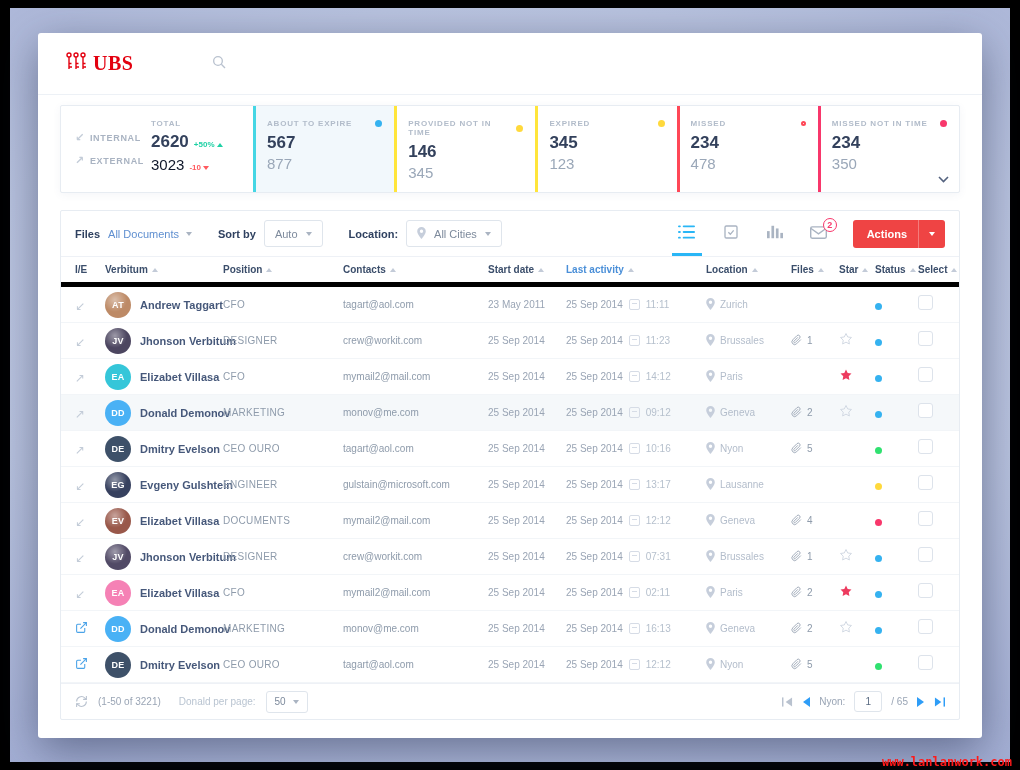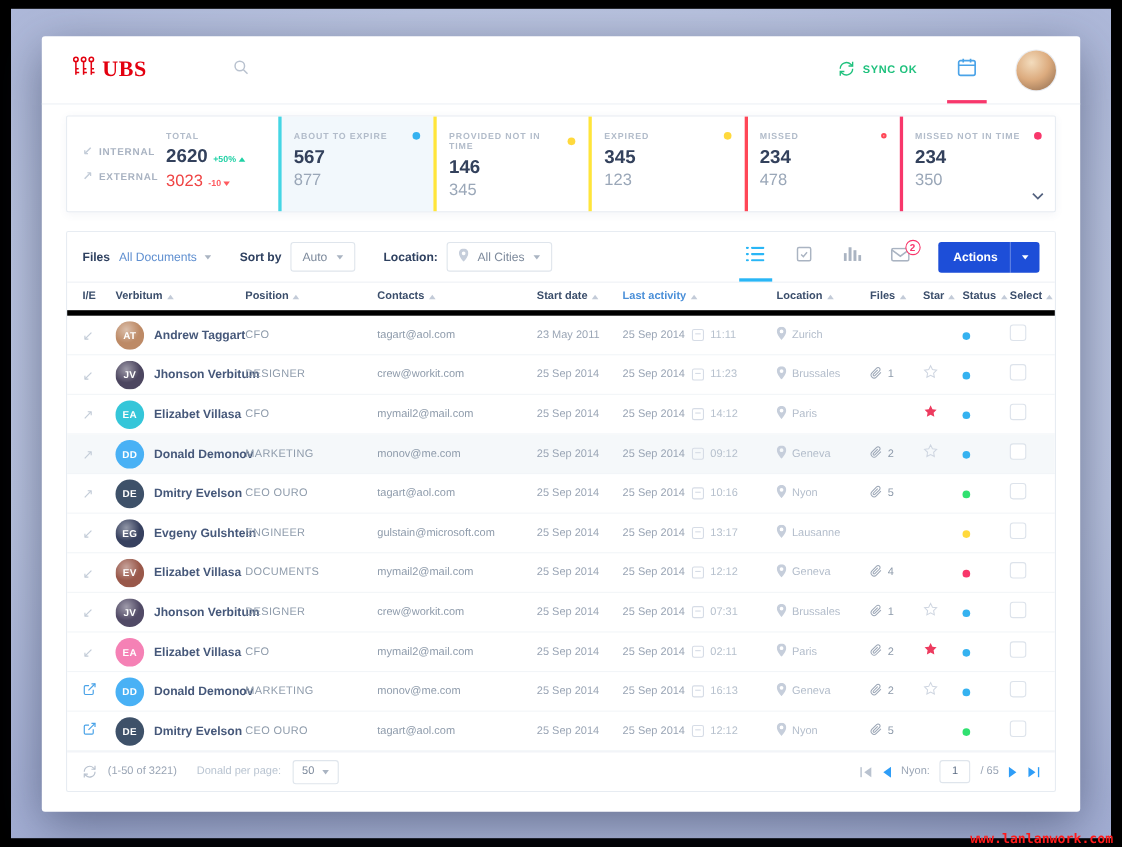--- a/index.html
+++ b/index.html
@@ -32,21 +32,21 @@
     border:1px solid #e7ecf2; border-radius:2px; display:flex; align-items:stretch;
     box-shadow:0 2px 8px rgba(70,90,130,.06); }
   .io-labels { width:86px; display:flex; flex-direction:column; justify-content:center; gap:10px;
     padding-left:14px; color:#a9b3c2; font-size:9px; font-weight:bold; letter-spacing:.7px; }
   .io-labels .io-line { display:flex; align-items:center; gap:5px; }
   .io-arrow { color:#c3ccd8; font-size:11px; }
   .stat-total { width:106px; padding:13px 22px 0 4px; }
   .sc-label { font-size:8px; color:#b2bcca; font-weight:bold; letter-spacing:.8px; }
   .tline { display:flex; align-items:baseline; gap:5px; margin-top:4px; }
   .num-main { font-size:17px; font-weight:bold; color:#33415c; }
-  .num-sec  { font-size:15px; color:#ef4444; }
+  .num-sec  { font-size:15px; color:#0f172a; }
   .delta { font-size:8px; font-weight:bold; display:flex; align-items:center; gap:2px; }
   .delta.up { color:#1fd1a5; } .delta.down { color:#ff5a5f; }
   .tri-up { width:0; height:0; border-left:3px solid transparent; border-right:3px solid transparent; border-bottom:4px solid #1fd1a5; }
   .tri-down { width:0; height:0; border-left:3px solid transparent; border-right:3px solid transparent; border-top:4px solid #ff5a5f; }
   .stats-cards { flex:1; display:flex; }
   .stat-card { flex:1; border-left:3px solid #ddd; padding:13px 10px 0 11px; cursor:pointer; }
   .stat-card.hl { background:#f2f8fc; }
   .sc-top { display:flex; justify-content:space-between; align-items:center; padding-right:2px; }
   .sdot { width:7px; height:7px; border-radius:50%; flex:none; }
   .sdot.ring { width:5px; height:5px; background:transparent; border:2px solid; }
@@ -65,21 +65,21 @@
   .dd-box { border:1px solid #dfe5ec; border-radius:3px; height:27px; padding:0 10px;
     display:flex; align-items:center; gap:8px; font-size:11px; color:#7d8a9c;
     margin-left:8px; margin-right:26px; cursor:pointer; background:#fff; }
   .dd-caret { width:0; height:0; border-left:3.5px solid transparent; border-right:3.5px solid transparent; border-top:4px solid #aab4c2; }
   .view-icons { margin-left:auto; display:flex; align-items:stretch; height:100%; }
   .vicon { width:44px; display:flex; align-items:center; justify-content:center; position:relative; cursor:pointer; }
   .vicon.active::after { content:''; position:absolute; bottom:0; left:7px; right:7px; height:3px; background:#29b6f6; }
   .mail-badge { position:absolute; top:7px; right:4px; width:14px; height:14px; border-radius:50%;
     background:#fff; border:1px solid #f8376b; color:#f8376b; font-size:9px; font-weight:bold;
     display:flex; align-items:center; justify-content:center; }
-  .actions-btn { margin-left:12px; background:#1d4ed8; color:#fff; height:28px; border-radius:3px;
+  .actions-btn { margin-left:12px; background:#ef4444; color:#fff; height:28px; border-radius:3px;
     display:flex; align-items:center; font-size:11px; font-weight:bold; padding-left:14px; cursor:pointer; }
   .act-caret-wrap { margin-left:11px; height:100%; padding:0 10px; display:flex; align-items:center;
     border-left:1px solid rgba(255,255,255,.3); }
   .act-caret { width:0; height:0; border-left:3.5px solid transparent; border-right:3.5px solid transparent; border-top:4px solid #fff; }
 
   
   .grid { display:grid; grid-template-columns:30px 118px 120px 145px 78px 140px 85px 48px 36px 43px 1fr;
     align-items:center; padding:0 14px; }
   .thead { height:30px; border-bottom:5px solid #000000; }
   .th { display:flex; align-items:center; gap:4px; font-size:10px; font-weight:bold; color:#3b4e6b; cursor:pointer; }
@@ -140,43 +140,20 @@
         <span class="brand-text">UBS</span>
       </div>
       <div class="searchbtn">
         <span>
           <svg width="16" height="16" viewBox="0 0 24 24" fill="none" stroke="#b9c2cf" stroke-width="2">
             <circle cx="10.5" cy="10.5" r="6.5"></circle>
               <path d="M15.5 15.5L21 21"></path>
           </svg>
         </span>
       </div>
-      <div class="top-right">
-        <div class="sync">
-          <span>
-            <svg width="15" height="15" viewBox="0 0 24 24" fill="none" stroke="#1fc17d" stroke-width="2">
-              <path d="M21 2v6h-6"></path>
-                <path d="M3 12a9 9 0 0 1 15.3-6.4L21 8"></path>
-              <path d="M3 22v-6h6"></path>
-                <path d="M21 12a9 9 0 0 1-15.3 6.4L3 16"></path>
-            </svg>
-          </span>
-          <span>SYNC OK</span>
-        </div>
-        <div class="cal-btn">
-          <span>
-            <svg width="20" height="20" viewBox="0 0 24 24" fill="none" stroke="#4aa3e8" stroke-width="1.8">
-              <rect x="3" y="5" width="18" height="16" rx="2"></rect>
-                <path d="M8 3v4M16 3v4M3 10h18"></path>
-            </svg>
-          </span>
-          <span class="active-underline"></span>
-        </div>
-        <div class="avatar-top"></div>
-      </div>
     </header>
 
     <section class="stats">
       <div class="io-labels">
         <div class="io-line">
           <span class="io-arrow">↙</span>
           <span>INTERNAL</span>
         </div>
         <div class="io-line">
           <span class="io-arrow">↗</span>

